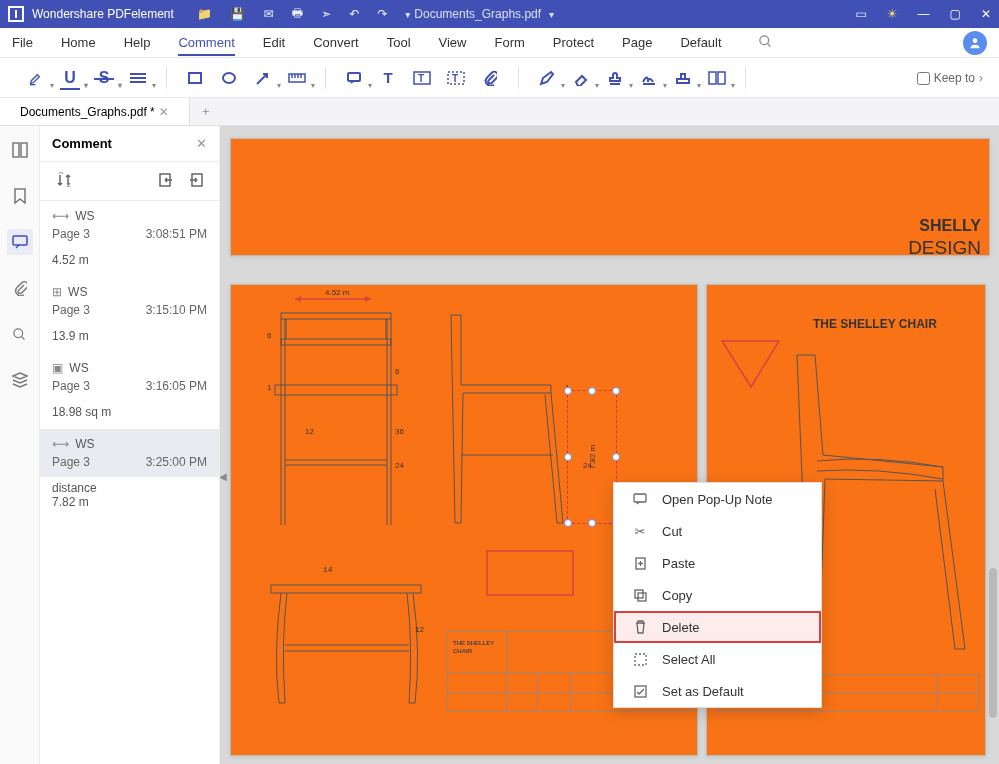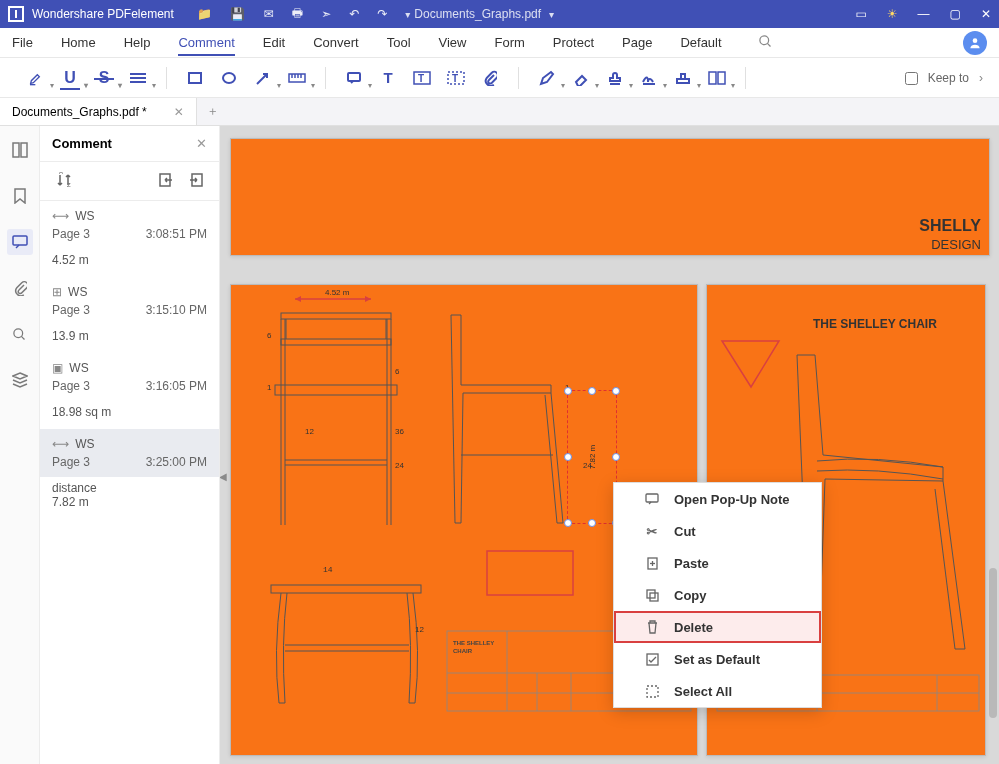--- a/index.html
+++ b/index.html
@@ -25,26 +25,26 @@
 .menubar .search-icon { margin-left: 8px; color: #888; }
 .menubar .avatar { margin-left: auto; width: 24px; height: 24px; border-radius: 50%; background: #5b8def; display: flex; align-items: center; justify-content: center; color: #fff; font-size: 12px; }
 
 
 .toolbar { height: 40px; display: flex; align-items: center; padding: 0 16px; gap: 8px; border-bottom: 1px solid #e8e8e8; }
 .tool-group { display: flex; align-items: center; gap: 14px; padding: 0 10px; }
 .tool-sep { width: 1px; height: 22px; background: #e0e0e0; }
 .tool { width: 20px; height: 20px; cursor: pointer; display: inline-flex; align-items: center; justify-content: center; color: #4050b5; position: relative; }
 .tool.dd::after { content: "▾"; font-size: 8px; position: absolute; right: -8px; bottom: -2px; color: #888; }
 .tool svg { display: block; }
-.keep-to { margin-left: auto; display: flex; align-items: flex-end; gap: 10px; font-size: 12px; color: #666; }
+.keep-to { margin-left: auto; display: flex; align-items: flex-end; gap: 4px; font-size: 12px; color: #666; }
 .keep-to input { margin: 0; }
 
 
 .doctabs { height: 28px; display: flex; align-items: center; background: #f4f4f7; border-bottom: 1px solid #e0e0e0; font-size: 12px; }
-.doctab { display: flex; align-items: center; padding: 0 12px; height: 100%; background: #fff; border-right: 1px solid #e0e0e0; gap: 27px; }
+.doctab { display: flex; align-items: center; padding: 0 20px; height: 100%; background: #fff; border-right: 1px solid #e0e0e0; gap: 4px; }
 .doctab .close { color: #999; cursor: pointer; }
 .doctabs .add { padding: 0 10px; color: #888; cursor: pointer; }
 
 
 .main { display: flex; height: calc(764px - 28px - 30px - 40px - 28px); }
 
 
 .icon-strip { width: 40px; background: #fafafa; border-right: 1px solid #ececec; display: flex; flex-direction: column; align-items: center; padding-top: 14px; gap: 26px; }
 .icon-strip .istrip { width: 20px; height: 20px; color: #7a7a7a; cursor: pointer; display: inline-flex; align-items: center; justify-content: center; }
 .icon-strip .istrip.active { color: #4050b5; background: #e9ebf7; border-radius: 3px; padding: 2px; width: 26px; height: 26px; margin: -3px 0; }
@@ -76,21 +76,21 @@
 .sel-box .l  { top: 50%; left: -4px; margin-top: -4px; }
 .sel-box .r  { top: 50%; right: -4px; margin-top: -4px; }
 .sel-box .b  { bottom: -4px; left: 50%; margin-left: -4px; }
 .sel-box .tl { top: -4px; left: -4px; }
 .sel-box .tr { top: -4px; right: -4px; }
 .sel-box .bl { bottom: -4px; left: -4px; }
 .sel-box .br { bottom: -4px; right: -4px; }
 
 
 .context-menu { position: absolute; left: 613px; top: 482px; width: 209px; background: #fff; border: 1px solid #ddd; box-shadow: 0 4px 16px rgba(0,0,0,0.18); font-size: 13px; z-index: 10; }
-.context-menu .mi { display: flex; align-items: center; gap: 14px; padding: 8px 30px; cursor: pointer; color: #333; font-weight: bold; }
+.context-menu .mi { display: flex; align-items: center; gap: 14px; padding: 8px 18px; cursor: pointer; color: #333; }
 .context-menu .mi .mic { width: 16px; height: 16px; color: #666; display: inline-flex; align-items: center; justify-content: center; }
 .context-menu .mi.highlight { background: #fdecec; outline: 2px solid #d94040; outline-offset: -2px; }
 
 
 .vscroll { position: absolute; right: 2px; top: 12px; width: 8px; height: 620px; background: transparent; }
 .vscroll .thumb { position: absolute; left: 0; width: 8px; background: #b9b9b9; border-radius: 4px; top: 430px; height: 150px; }
 
 .page .ttl { position: absolute; font-weight: 700; color: #333; }
 .measure-label { position: absolute; font-size: 8px; color: #333; text-align: center; }
 
@@ -398,21 +398,21 @@
         <div>7.82 m</div>
       </div>
     </div>
   </div>
 
   <div class="canvas-wrap">
     <span class="collapse-handle">◀</span>
 
     <div class="page" style="left:10px; top:12px; width:760px; height:118px;">
       <div class="ttl" style="right:8px; top:78px; font-size:16px;">SHELLY</div>
-      <div class="ttl" style="right:8px; top:98px; font-size:13px; font-weight:400;">DESIGN</div>
+      <div class="ttl" style="right:8px; top:98px; font-size:19px; font-weight:400;">DESIGN</div>
     </div>
 
     <div class="page" style="left:10px; top:158px; width:468px; height:472px;">
       <svg width="468" height="472" viewBox="0 0 468 472">
 
         <line x1="64" y1="14" x2="140" y2="14" stroke="#d94040" stroke-width="1.5"></line>
         <path d="M64 14l6 -3v6z M140 14l-6 -3v6z" fill="#d94040"></path>
 
         <g stroke="#555" stroke-width="1" fill="none">
           <rect x="50" y="28" width="110" height="6"></rect>
@@ -542,28 +542,28 @@
   <div class="mi highlight">
       <span class="mic">
         <svg width="13" height="14" viewBox="0 0 13 14" fill="none" stroke="currentColor" stroke-width="1.3">
           <path d="M2 3h9M4 3V1h5v2M3 3l1 10h5l1-10"></path>
         </svg>
       </span>
       <span>Delete</span>
     </div>
   <div class="mi">
       <span class="mic">
+        <svg width="13" height="13" viewBox="0 0 13 13" fill="none" stroke="currentColor" stroke-width="1.3" stroke-dasharray="2 2">
+          <rect x="1" y="1" width="11" height="11"></rect>
+        </svg>
+      </span>
+      <span>Select All</span>
+    </div>
+  <div class="mi">
+      <span class="mic">
         <svg width="13" height="13" viewBox="0 0 13 13" fill="none" stroke="currentColor" stroke-width="1.3">
           <rect x="1" y="1" width="11" height="11"></rect>
           <path d="M3 7l2 2 5-5"></path>
         </svg>
       </span>
       <span>Set as Default</span>
     </div>
-  <div class="mi">
-      <span class="mic">
-        <svg width="13" height="13" viewBox="0 0 13 13" fill="none" stroke="currentColor" stroke-width="1.3" stroke-dasharray="2 2">
-          <rect x="1" y="1" width="11" height="11"></rect>
-        </svg>
-      </span>
-      <span>Select All</span>
-    </div>
 </div>
 
 </body></html>

